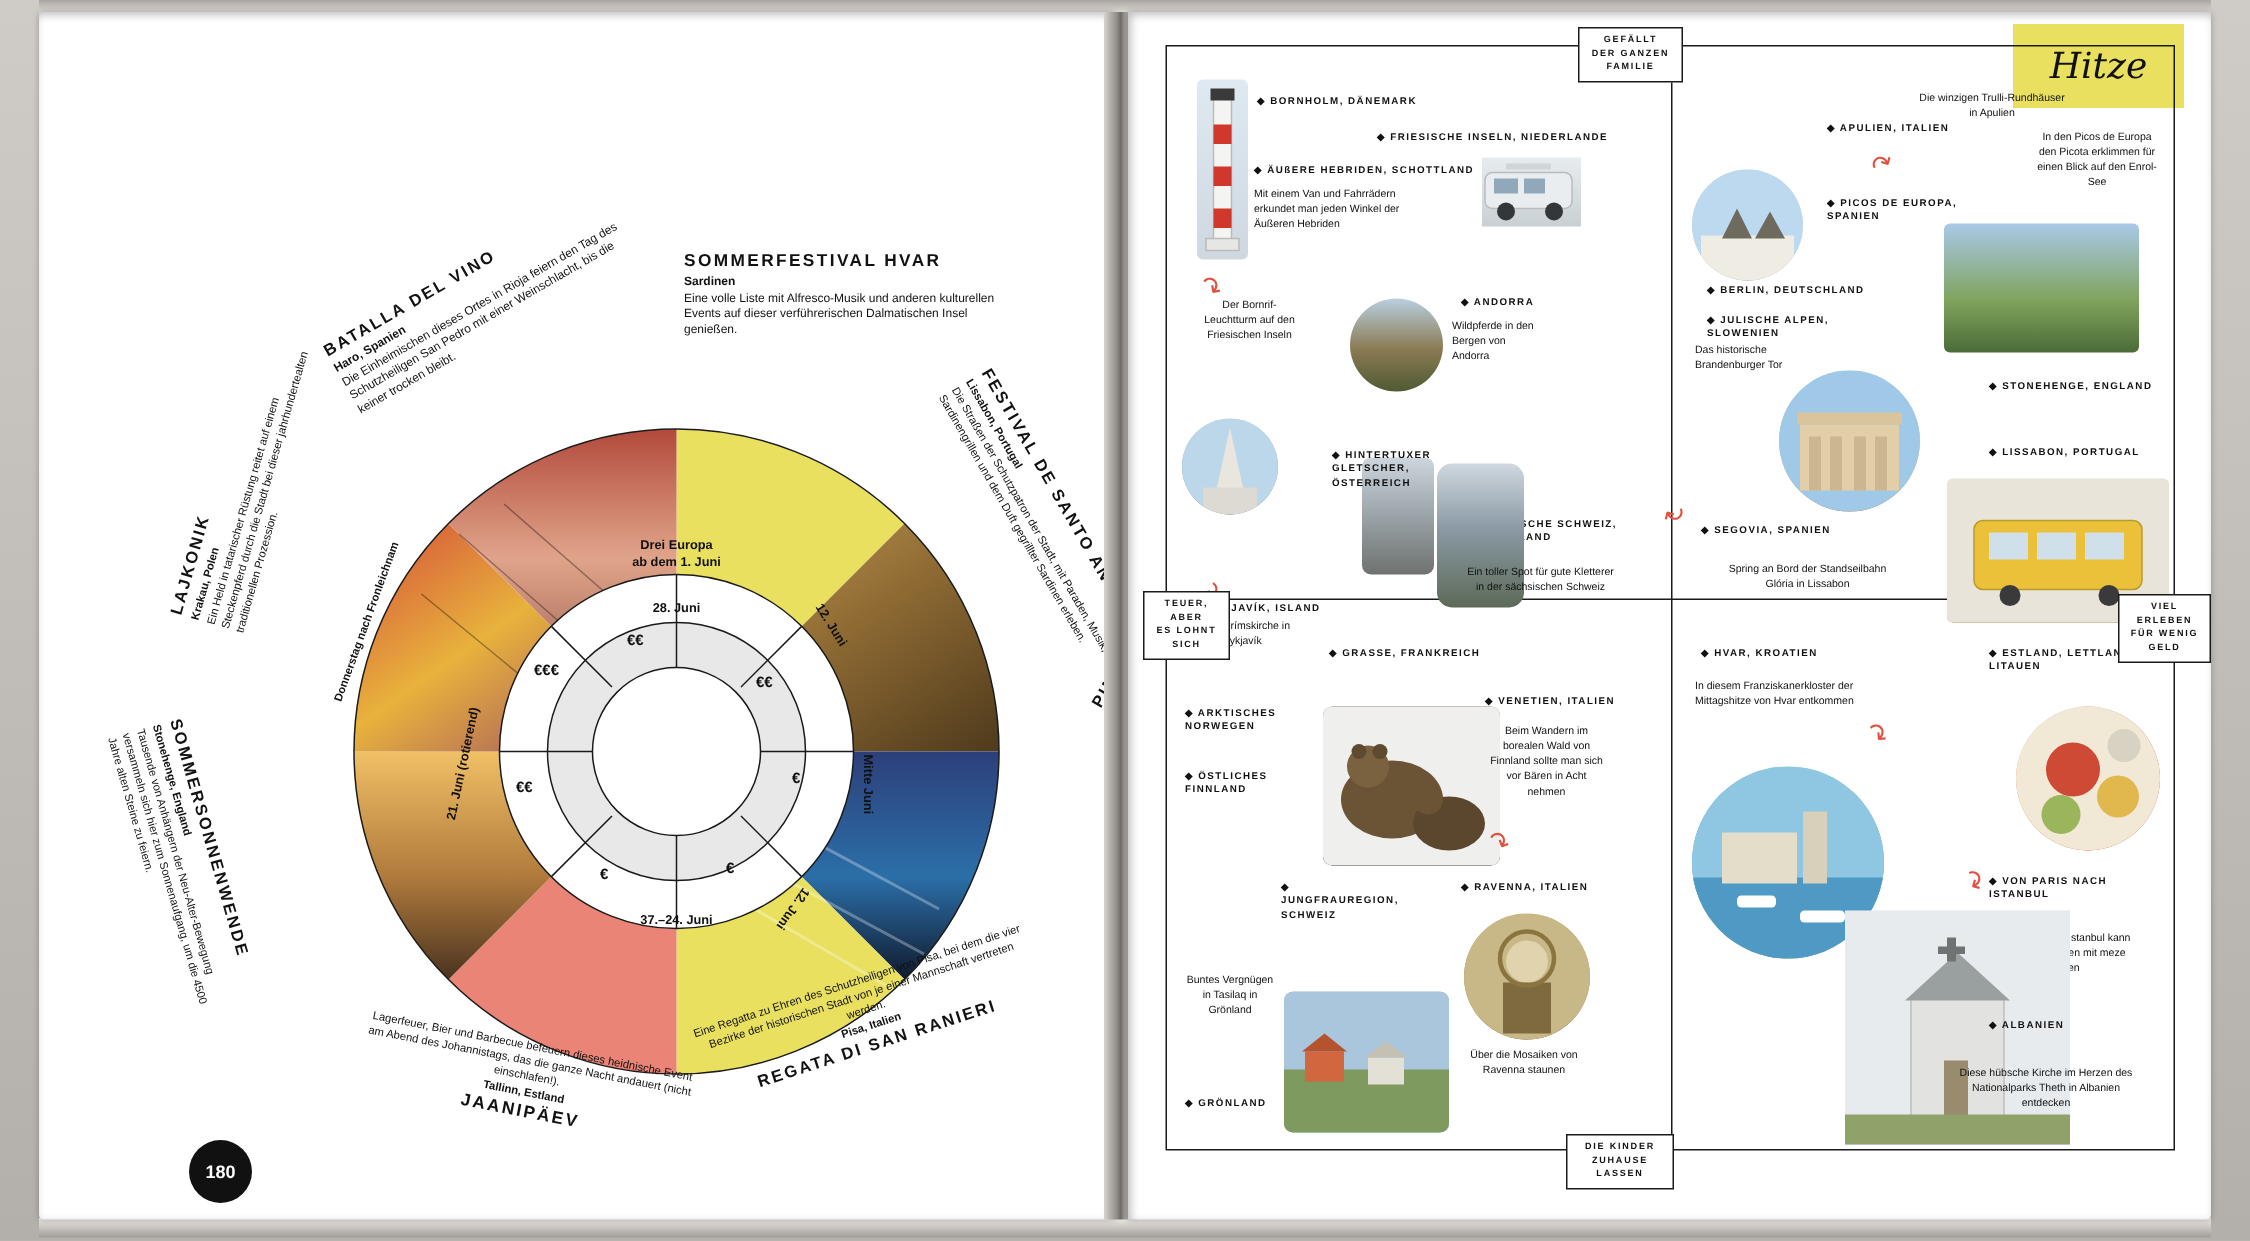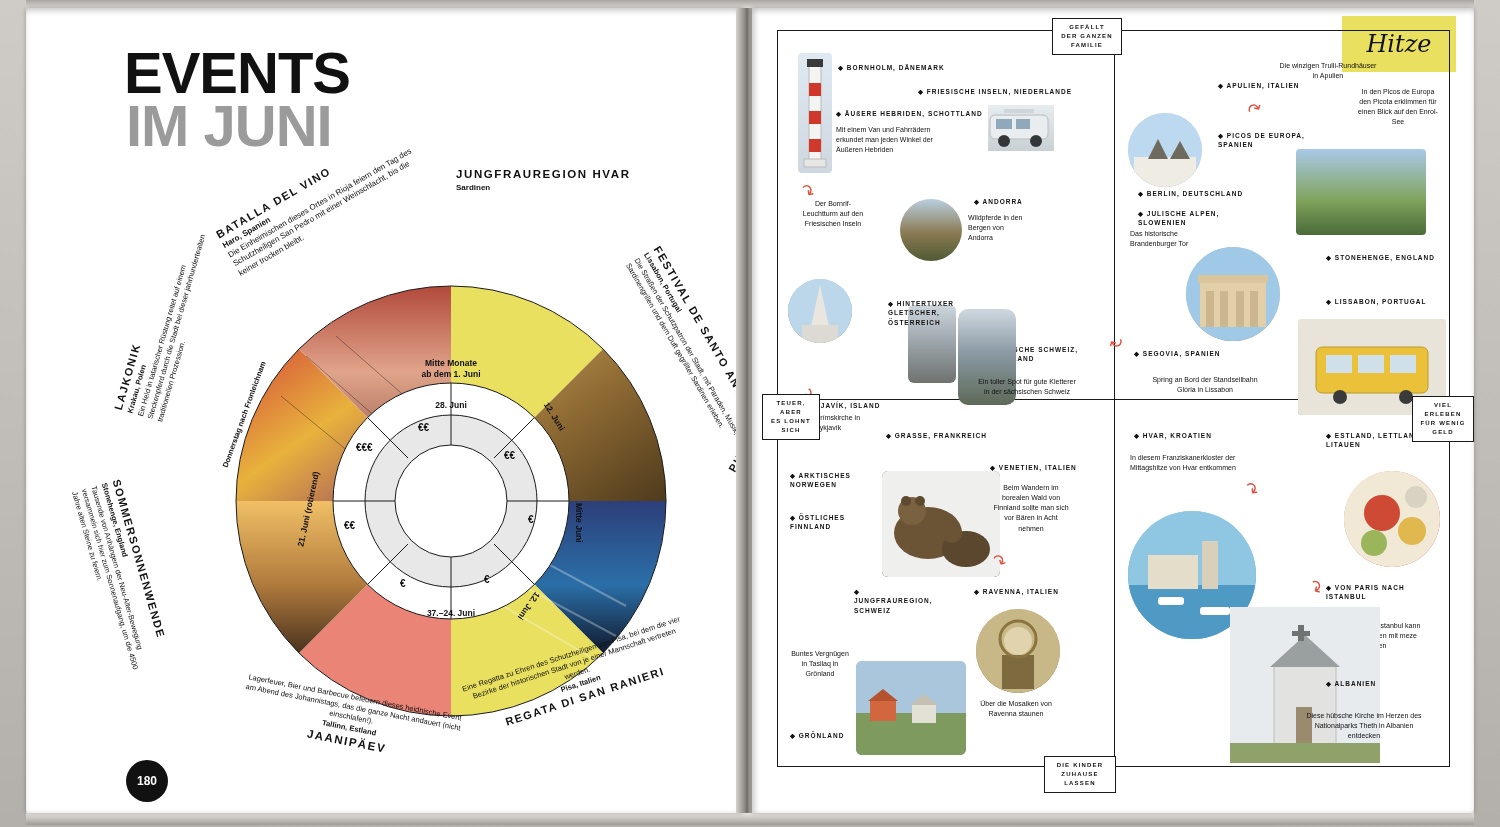--- a/index.html
+++ b/index.html
@@ -117,24 +117,20 @@
 </style>
 </head>
 <body>
 
 <div id="book">
   <div id="edge-top"></div>
   <div id="edge-bottom"></div>
 
   <div class="page" id="page-left">
 
-    <div class="headline">
-      <span class="l1">EVENTS</span>
-      <span class="l2">IM JUNI</span>
-    </div>
 
     <div class="pagenum" id="pn-left">180</div>
 
     <div id="wheel-wrap">
       <svg id="wheel" viewBox="0 0 530 530">
         <defs>
           <clipPath id="cp">
               <circle cx="265" cy="265" r="215"></circle>
             </clipPath>
 
@@ -202,21 +198,21 @@
           <line x1="383" y1="265" x2="321" y2="265"></line>
           <line x1="348.4" y1="348.4" x2="308" y2="308"></line>
           <line x1="265" y1="383" x2="265" y2="321"></line>
           <line x1="181.6" y1="348.4" x2="222" y2="308"></line>
           <line x1="147" y1="265" x2="209" y2="265"></line>
           <line x1="181.6" y1="181.6" x2="222" y2="222"></line>
         </g>
       </svg>
 
       <div style="position:absolute;left:195px;top:122px;width:140px;text-align:center;font-size:8.5px;font-weight:bold;color:#111;line-height:1.35">
-        <span>Mitte Monate</span><br>
+        <span>Drei Europa</span><br>
         <span>ab dem 1. Juni</span>
       </div>
 
       <div class="radlabel" style="left:197px;top:164px;width:136px;text-align:center">28. Juni</div>
       <div class="radlabel" style="left:360px;top:162px;transform:rotate(58deg)">12. Juni</div>
       <div class="radlabel" style="left:393px;top:262px;transform:rotate(90deg)">Mitte Juni</div>
       <div class="radlabel" style="left:352px;top:352px;transform:rotate(125deg)">12. Juni</div>
       <div class="radlabel" style="left:197px;top:372px;width:136px;text-align:center">37.–24. Juni</div>
       <div class="radlabel" style="left:84px;top:268px;transform:rotate(-78deg);transform-origin:center">21. Juni (rotierend)</div>
       <div class="radlabel" style="left:38px;top:230px;width:120px;text-align:center;transform:rotate(-70deg);font-size:7.5px;line-height:1.3">Donnerstag nach Fronleichnam</div>
@@ -224,22 +220,23 @@
       <div class="euro" style="left:232px;top:186px">€€</div>
       <div class="euro" style="left:318px;top:214px">€€</div>
       <div class="euro" style="left:342px;top:278px">€</div>
       <div class="euro" style="left:298px;top:338px">€</div>
       <div class="euro" style="left:214px;top:342px">€</div>
       <div class="euro" style="left:158px;top:284px">€€</div>
       <div class="euro" style="left:170px;top:206px">€€€</div>
     </div>
 
     <div class="blurb" style="left:430px;top:160px;width:215px;font-size:8px">
-      <div class="ttl" style="font-size:11.5px">JUNGFRAUREGION HVAR</div>
+      <div class="ttl" style="font-size:11.5px">SOMMERFESTIVAL HVAR</div>
       <div class="sub" style="margin-top:3px">Sardinen</div>
+      <div class="txt" style="margin-top:2px">Eine volle Liste mit Alfresco-Musik und anderen kulturellen Events auf dieser verführerischen Dalmatischen Insel genießen.</div>
     </div>
 
     <div class="blurb" style="left:188px;top:222px;width:226px;font-size:8px;transform:rotate(-30deg);transform-origin:left top">
       <div class="ttl" style="font-size:11px">BATALLA DEL VINO</div>
       <div class="sub" style="margin-top:2px">Haro, Spanien</div>
       <div class="txt" style="margin-top:2px">Die Einheimischen dieses Ortes in Rioja feiern den Tag des Schutzheiligen San Pedro mit einer Weinschlacht, bis die keiner trocken bleibt.</div>
     </div>
 
     <div class="blurb" style="left:636px;top:236px;width:215px;font-size:7.5px;transform:rotate(60deg);transform-origin:left top">
       <div class="ttl" style="font-size:11px">FESTIVAL DE SANTO ANTÓNIO</div>

